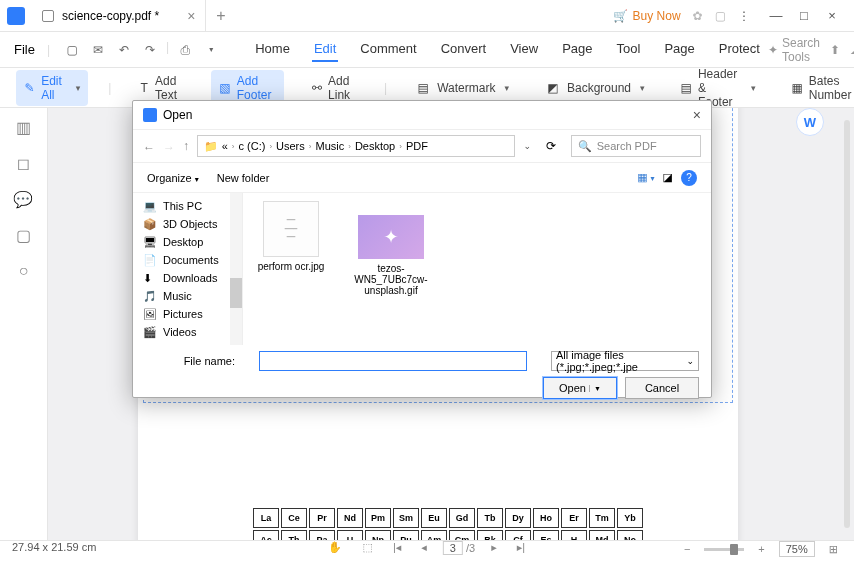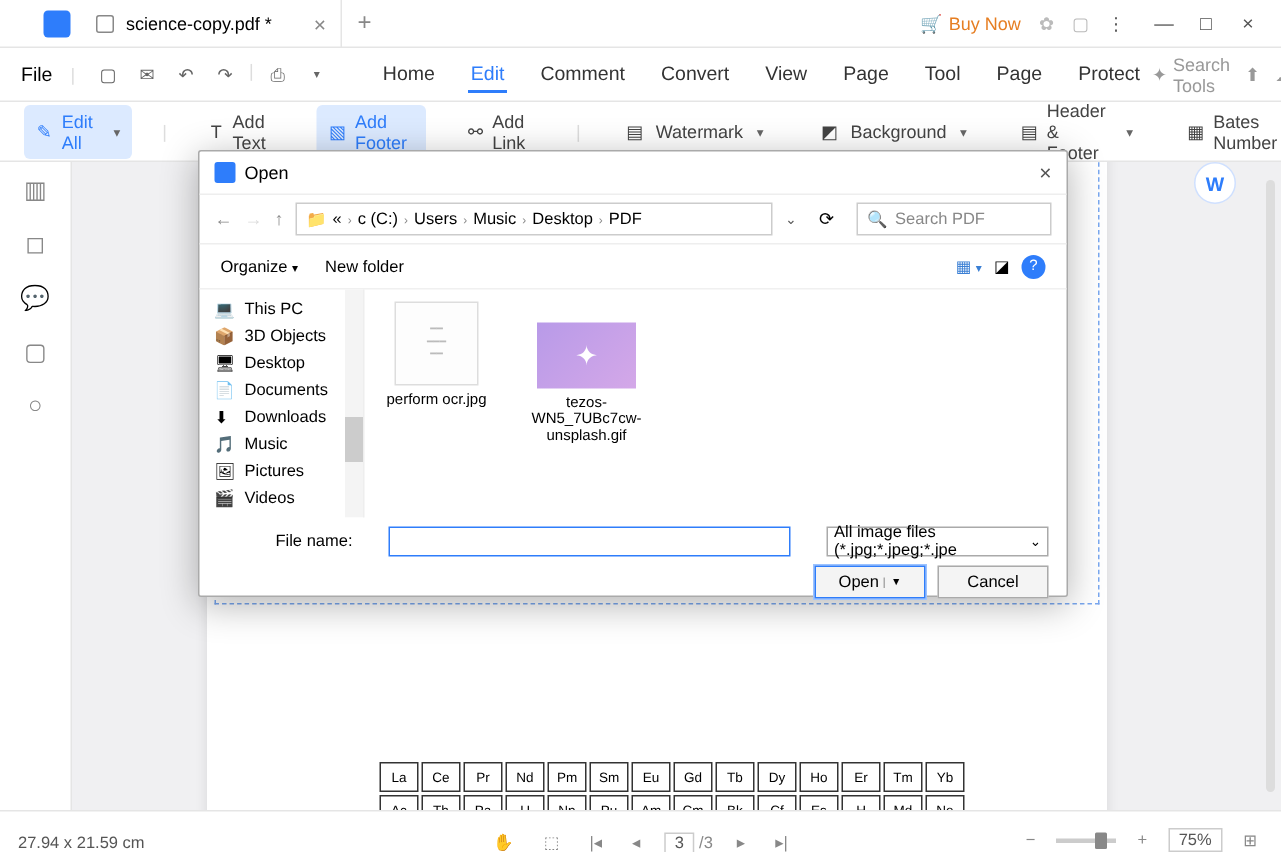--- a/index.html
+++ b/index.html
@@ -1,18 +1,18 @@
 <!DOCTYPE html>
 <html><head>
 <meta charset="utf-8">
 <style>
 * { margin: 0; padding: 0; box-sizing: border-box; font-family: 'Segoe UI', Arial, sans-serif; }
 body { width: 854px; height: 568px; background: #f8f8f8; overflow: hidden; position: relative; font-size: 12px; }
 
-.titlebar { height: 32px; background: #fff; border-bottom: 1px solid #e5e5e5; display: flex; align-items: center; padding-left: 22px; }
+.titlebar { height: 32px; background: #fff; border-bottom: 1px solid #e5e5e5; display: flex; align-items: center; }
 .app-icon { width: 32px; height: 32px; display: flex; align-items: center; justify-content: center; }
 .app-icon-square { width: 18px; height: 18px; background: #2e7dfb; border-radius: 3px; }
 .doc-tab { display: flex; align-items: center; gap: 8px; padding: 0 10px; height: 32px; border-right: 1px solid #e5e5e5; }
 .doc-tab .doticon { width: 12px; height: 12px; border: 1px solid #888; border-radius: 2px; }
 .doc-tab .close-x { color: #888; font-size: 14px; margin-left: 20px; cursor: pointer; }
 .plus-tab { padding: 0 10px; color: #888; font-size: 16px; }
 .titlebar-right { margin-left: auto; display: flex; align-items: center; gap: 12px; padding-right: 8px; }
 .buy-now { color: #e67e22; display: flex; align-items: center; gap: 4px; }
 .win-controls { display: flex; }
 .win-btn { width: 28px; height: 32px; display: flex; align-items: center; justify-content: center; color: #555; font-size: 13px; }
@@ -34,24 +34,24 @@
 .caret-down::after { content: '▾'; font-size: 9px; margin-left: 3px; color: #666; }
 
 .workspace { position: absolute; top: 108px; bottom: 28px; left: 0; right: 0; background: #f0f0f2; display: flex; }
 .left-rail { width: 48px; background: #fff; border-right: 1px solid #e5e5e5; display: flex; flex-direction: column; align-items: center; padding-top: 8px; gap: 14px; }
 .rail-icon { width: 22px; height: 22px; color: #888; display: flex; align-items: center; justify-content: center; font-size: 16px; }
 .page-area { flex: 1; position: relative; overflow: hidden; }
 .doc-page { position: absolute; left: 90px; top: -20px; width: 600px; height: 520px; background: #fff; box-shadow: 0 2px 8px rgba(0,0,0,0.1); }
 .doc-page .sel-border { position: absolute; left: 5px; top: 5px; right: 5px; height: 310px; border: 1px dashed #7aa8f0; }
 .periodic { position: absolute; top: 420px; left: 115px; display: flex; flex-direction: column; gap: 2px; }
 .periodic-row { display: flex; gap: 2px; }
-.periodic-cell { width: 26px; height: 20px; border: 1px solid #333; font-size: 9px; font-weight: normal; display: flex; align-items: center; justify-content: center; background: #fff; }
+.periodic-cell { width: 26px; height: 20px; border: 1px solid #333; font-size: 9px; font-weight: bold; display: flex; align-items: center; justify-content: center; background: #fff; }
 .right-float { position: absolute; right: 30px; top: 108px; width: 28px; height: 28px; background: #fff; border: 1px solid #cfe0ff; border-radius: 50%; display: flex; align-items: center; justify-content: center; color: #2e7dfb; font-size: 13px; font-weight: bold; }
 
-.statusbar { position: absolute; bottom: 0; left: 0; right: 0; height: 28px; background: #fff; border-top: 1px solid #e5e5e5; display: flex; align-items: flex-end; padding: 0 12px; font-size: 11px; color: #555; }
+.statusbar { position: absolute; bottom: 0; left: 0; right: 0; height: 28px; background: #fff; border-top: 1px solid #e5e5e5; display: flex; align-items: flex-start; padding: 0 12px; font-size: 11px; color: #555; }
 .status-center { position: absolute; left: 50%; transform: translateX(-50%); display: flex; align-items: center; gap: 12px; }
 .nav-btn { color: #888; padding: 0 4px; }
 .status-right { margin-left: auto; display: flex; align-items: center; gap: 10px; }
 .zoom-slider { width: 40px; height: 3px; background: #ccc; position: relative; }
 .zoom-slider::after { content: ''; position: absolute; right: 6px; top: -4px; width: 8px; height: 11px; background: #888; border-radius: 1px; }
 .zoom-box { border: 1px solid #ccc; padding: 1px 6px; }
 
 
 .modal { position: absolute; left: 132px; top: 100px; width: 580px; height: 298px; background: #fff; border: 1px solid #aaa; box-shadow: 0 5px 25px rgba(0,0,0,0.3); border-radius: 2px; }
 .modal-title { height: 28px; display: flex; align-items: center; padding: 0 10px; font-size: 12px; }

